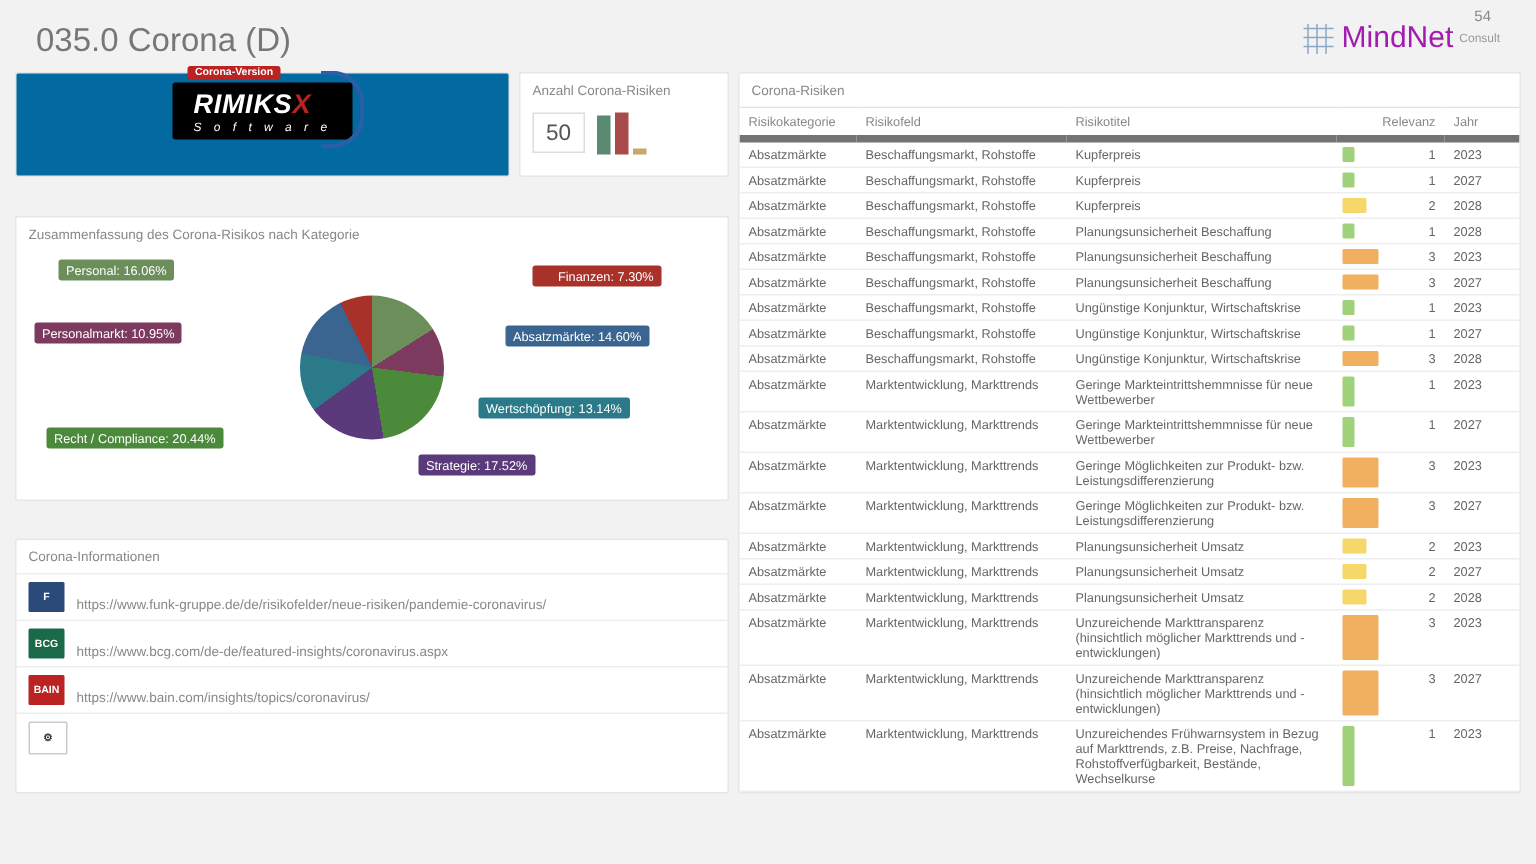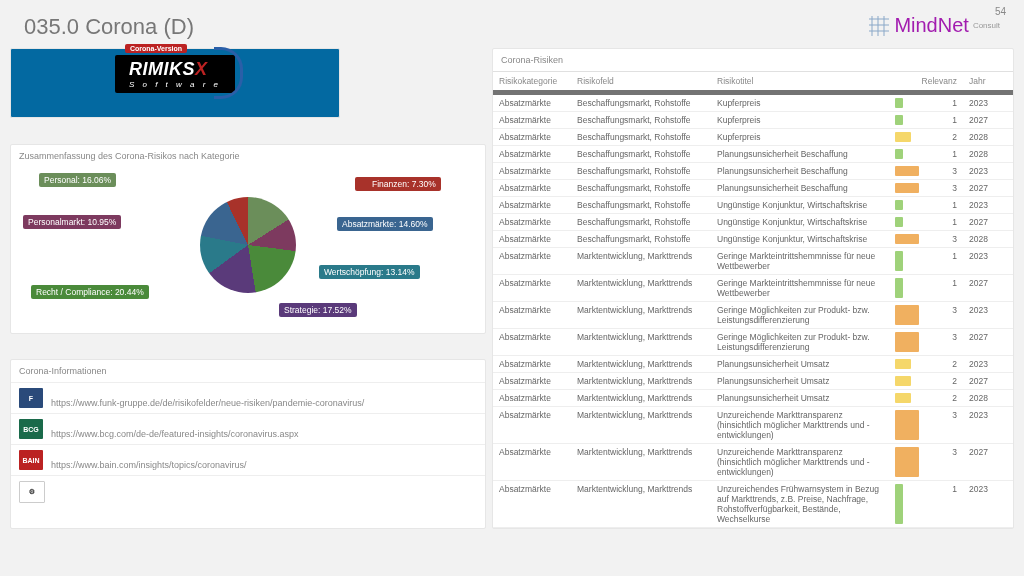--- a/index.html
+++ b/index.html
@@ -2,21 +2,21 @@
 <html><head>
 <meta charset="utf-8">
 <style>
   html,body{margin:0;padding:0;font-family:"Segoe UI",Arial,sans-serif;background:#f2f2f2;color:#333}
   body{width:1024px;height:576px;position:relative;overflow:hidden;font-size:10px}
   .header{display:flex;justify-content:space-between;align-items:flex-start;padding:14px 24px 8px}
   .title{font-size:22px;font-weight:300;color:#777}
   .brand{display:flex;align-items:center;gap:4px}
   .brand-name{font-size:20px;font-weight:400;color:#a21caf}
   .brand-sub{font-size:8px;color:#999}
-  .page-num{font-size:10px;color:#888;position:absolute;right:18px;top:6px}
+  .page-num{font-size:10px;color:#888;position:absolute;right:30px;top:6px}
   .brand-icon svg{display:block}
   .content{display:grid;grid-template-columns:330px 140px 1fr;grid-template-rows:auto auto auto;gap:6px;padding:0 10px 10px}
   .card{background:#fff;border:1px solid #e6e6e6;border-radius:2px;padding:6px 8px;box-sizing:border-box}
   .card-title{font-size:9px;color:#888;margin-bottom:4px}
   
   .logo-card{grid-column:1;grid-row:1;height:70px;display:flex;align-items:flex-start;justify-content:center;background:#0369a1}
   .rimiks{background:#000;color:#fff;padding:4px 14px;border-radius:2px;position:relative;font-weight:700;font-style:italic;font-size:18px;letter-spacing:.5px}
   .rimiks .tag{position:absolute;top:-11px;left:10px;font-size:7px;background:#b22;color:#fff;padding:1px 5px;border-radius:2px;font-style:normal;letter-spacing:0}
   .rimiks .sw{display:block;font-size:8px;letter-spacing:3px;font-weight:400}
   .rimiks .x{color:#b22}
@@ -74,20 +74,31 @@
 <div class="content">
   <div class="card logo-card">
     <div class="rimiks">
       <span class="tag">Corona-Version</span>
       <span>RIMIKS</span><span class="x">X</span>
       <span class="sw">S o f t w a r e</span>
       <span class="swoosh"></span>
     </div>
   </div>
 
+  <div class="card kpi-card">
+    <div class="card-title">Anzahl Corona-Risiken</div>
+    <div class="kpi-body">
+      <div class="kpi-val">50</div>
+      <div class="spark" id="spark">
+          <span style="height: 26px; background: rgb(91, 138, 114);"></span>
+          <span style="height: 28px; background: rgb(168, 75, 75);"></span>
+          <span style="height: 4px; background: rgb(199, 168, 106);"></span>
+        </div>
+    </div>
+  </div>
 
   <div class="card pie-card">
     <div class="card-title">Zusammenfassung des Corona-Risikos nach Kategorie</div>
     <div class="pie-wrap" id="pieWrap">
       <div class="pie" id="pie" style="background: conic-gradient(rgb(107, 142, 90) 0%, rgb(107, 142, 90) 16.06%, rgb(125, 58, 95) 16.06%, rgb(125, 58, 95) 27.01%, rgb(74, 138, 58) 27.01%, rgb(74, 138, 58) 47.45%, rgb(90, 58, 122) 47.45%, rgb(90, 58, 122) 64.97%, rgb(42, 122, 138) 64.97%, rgb(42, 122, 138) 78.11%, rgb(58, 101, 144) 78.11%, rgb(58, 101, 144) 92.71%, rgb(168, 50, 42) 92.71%, rgb(168, 50, 42) 100.01%);"></div>
     <div class="lbl" style="background: rgb(107, 142, 90); left: 20px; top: 8px;">Personal: 16.06%</div>
         <div class="lbl" style="background: rgb(125, 58, 95); left: 4px; top: 50px;">Personalmarkt: 10.95%</div>
         <div class="lbl" style="background: rgb(74, 138, 58); left: 12px; top: 120px;">Recht / Compliance: 20.44%</div>
         <div class="lbl" style="background: rgb(90, 58, 122); left: 260px; top: 138px;">Strategie: 17.52%</div>
         <div class="lbl" style="background: rgb(42, 122, 138); left: 300px; top: 100px;">Wertschöpfung: 13.14%</div>

